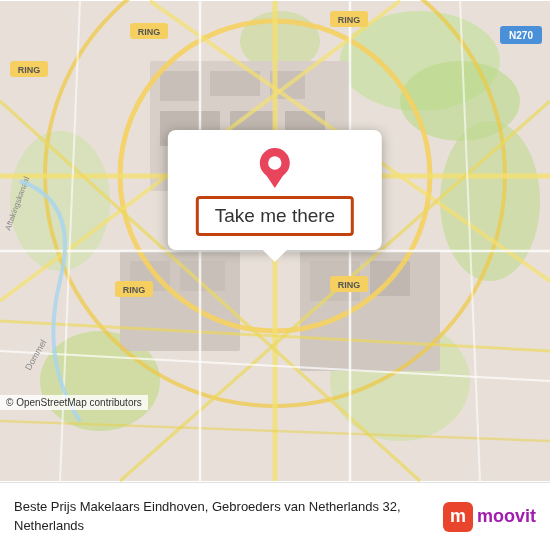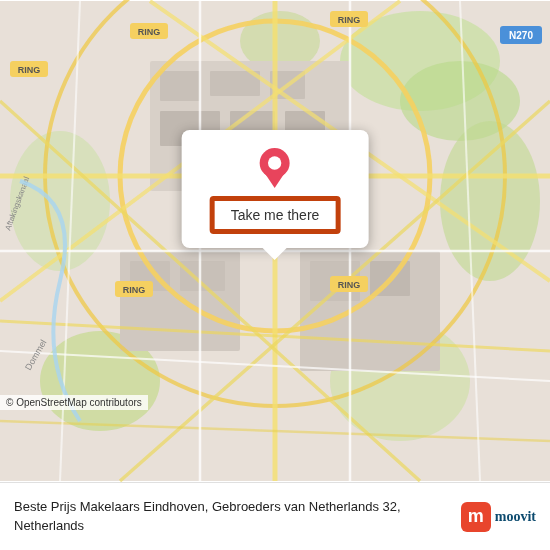--- a/index.html
+++ b/index.html
@@ -55,24 +55,24 @@
       border-right: 12px solid transparent;
       border-top: 12px solid white;
     }
     #location-pin-icon {
       width: 40px;
       height: 40px;
       margin-bottom: 8px;
     }
     #take-me-there-button {
       background: white;
-      border: 5px solid #c2410c;
+      border: 3px solid #c2410c;
       border-radius: 4px;
       padding: 6px 16px;
-      font-size: 14px;
+      font-size: 19px;
       cursor: pointer;
       color: #333;
       font-weight: 400;
       white-space: nowrap;
     }
     
     #attribution-bar {
       background: rgba(255,255,255,0.8);
       padding: 2px 6px;
       font-size: 10px;
@@ -111,24 +111,23 @@
       font-weight: bold;
       font-size: 18px;
       width: 30px;
       height: 30px;
       border-radius: 6px;
       display: flex;
       align-items: center;
       justify-content: center;
     }
     #moovit-text {
-      font-size: 14px;
+      font-size: 18px;
       font-weight: bold;
-      color: #0c4a6e;
-      font-family: Liberation Serif, serif;
+      color: #a21caf;
     }
   </style>
 </head>
 <body>
 
 <div id="app">
   <div id="map-container">
 
     <svg id="map-bg" viewBox="0 0 550 480" xmlns="http://www.w3.org/2000/svg">
 

